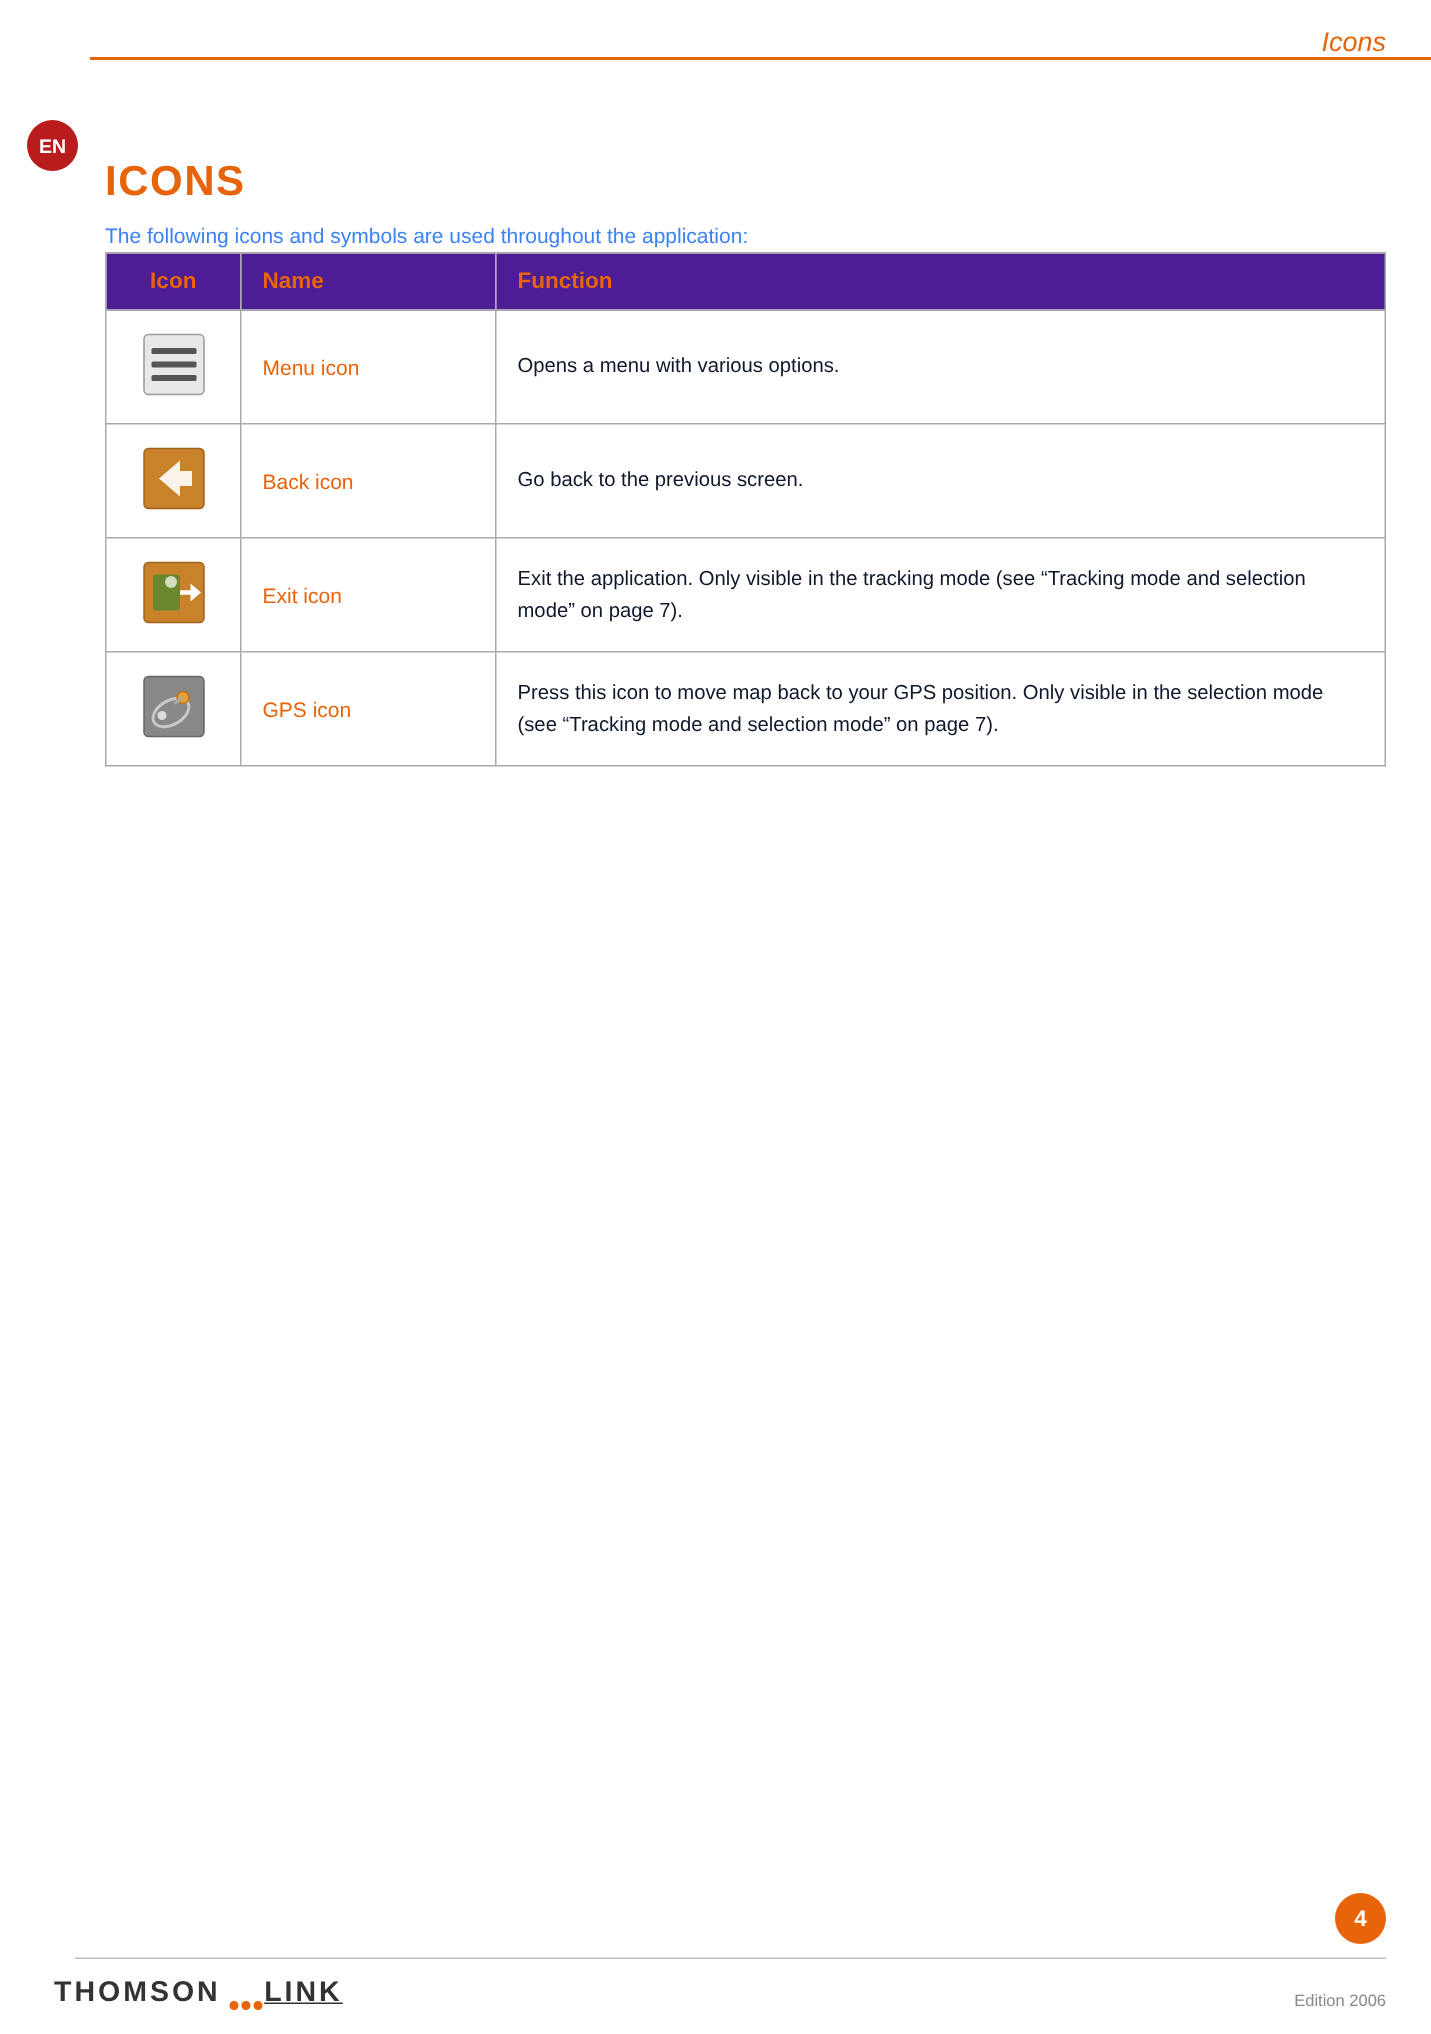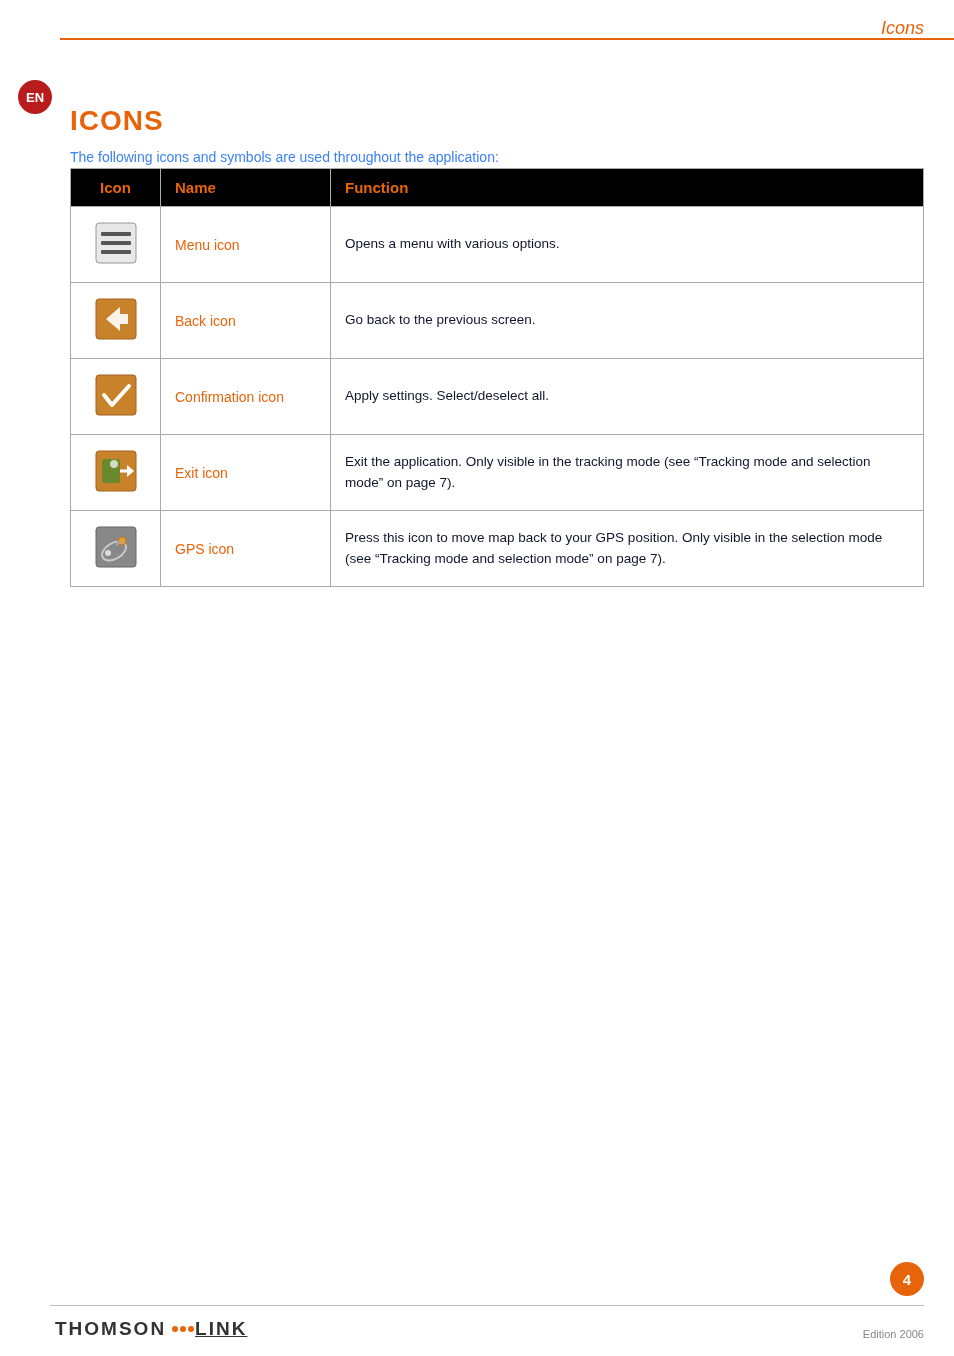--- a/index.html
+++ b/index.html
@@ -73,21 +73,21 @@
     }
 
     
     .icons-table {
       width: 100%;
       border-collapse: collapse;
       border: 1.5px solid #aaa;
     }
 
     .icons-table th {
-      background: #000000;
+      background: #4c1d95;
       border: 1.5px solid #aaa;
       padding: 10px 14px;
       text-align: left;
       font-size: 15px;
       font-weight: bold;
       color: #e8640a;
     }
 
     .icons-table th.col-icon {
       width: 90px;
@@ -200,30 +200,20 @@
             <rect x="2" y="2" width="40" height="40" rx="3" fill="#c8832a" stroke="#a06020" stroke-width="1"></rect>
             <polygon points="26,10 12,22 26,34 26,27 34,27 34,17 26,17" fill="#fff" opacity="0.9"></polygon>
           </svg>
         </td>
         <td class="cell-name">Back icon</td>
         <td class="cell-function">Go back to the previous screen.</td>
       </tr>
 
 
 
-      <tr>
-        <td class="cell-icon">
-          <svg width="44" height="44" viewBox="0 0 44 44">
-            <rect x="2" y="2" width="40" height="40" rx="3" fill="#c8832a" stroke="#a06020" stroke-width="1"></rect>
-            <polyline points="10,22 18,32 35,13" fill="none" stroke="#fff" stroke-width="4" stroke-linecap="round" stroke-linejoin="round"></polyline>
-          </svg>
-        </td>
-        <td class="cell-name">Confirmation icon</td>
-        <td class="cell-function">Apply settings. Select/deselect all.</td>
-      </tr>
 
       <tr class="row-exit">
         <td class="cell-icon">
           <svg width="44" height="44" viewBox="0 0 44 44">
             <rect x="2" y="2" width="40" height="40" rx="3" fill="#c8832a" stroke="#a06020" stroke-width="1"></rect>
 
             <rect x="8" y="10" width="18" height="24" rx="2" fill="#5a8a30" opacity="0.85"></rect>
             <line x1="26" y1="22" x2="38" y2="22" stroke="#fff" stroke-width="3"></line>
             <polygon points="33,16 40,22 33,28" fill="#fff"></polygon>
             <circle cx="20" cy="15" r="4" fill="#fff" opacity="0.7"></circle>
@@ -252,21 +242,21 @@
   </table>
 
 </div>
 
 <div class="page-num-badge">4</div>
 
 <div style="position:absolute; bottom:0; left:0; right:0; height:70px;">
 
   <div style="position:absolute; bottom:50px; left:50px; right:30px; height:1.5px; background:#bbb;"></div>
 
-  <div style="position:absolute; bottom:16px; left:55px; display:flex; align-items:center;">
+  <div style="position:absolute; bottom:16px; left:36px; display:flex; align-items:flex-end;">
     <span style="font-size:19px; font-weight:900; color:#333; letter-spacing:2px;">THOMSON</span>
 
     <div style="display:flex; align-items:center; margin-left:6px; gap:2px;">
       <div style="width:6px;height:6px;border-radius:50%;background:#e8640a;"></div>
       <div style="width:6px;height:6px;border-radius:50%;background:#e8640a;"></div>
       <div style="width:6px;height:6px;border-radius:50%;background:#e8640a; margin-right:1px;"></div>
     </div>
     <span style="font-size:19px; font-weight:900; color:#333; letter-spacing:2px; text-decoration: underline; text-decoration-color: #333;">LINK</span>
   </div>
 

